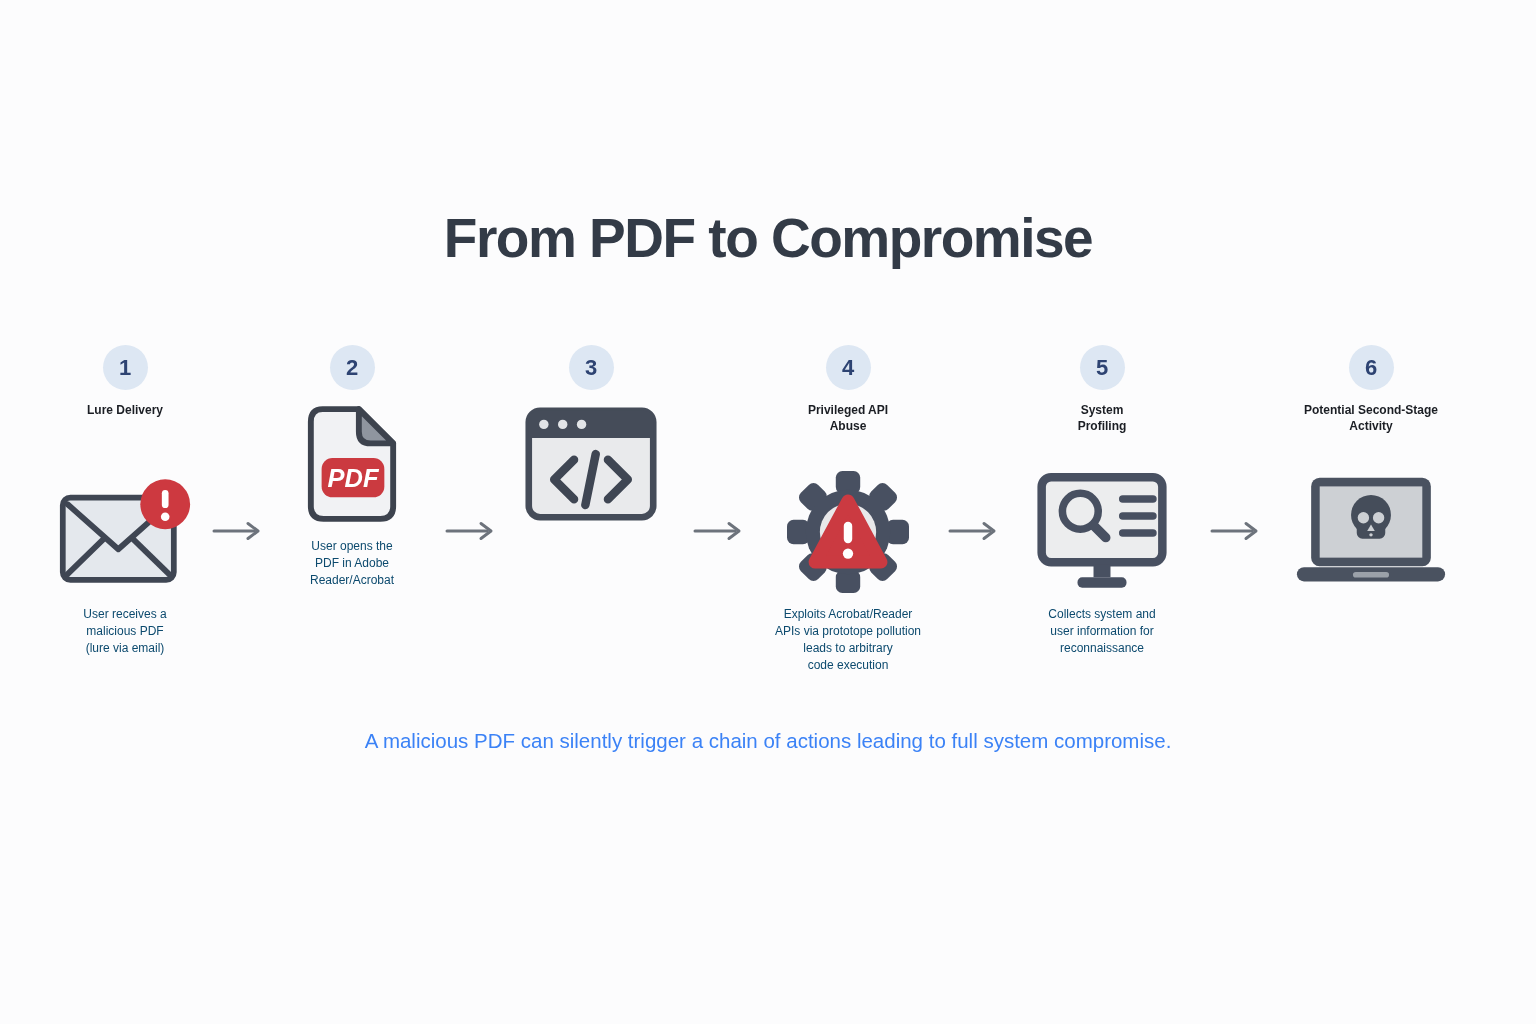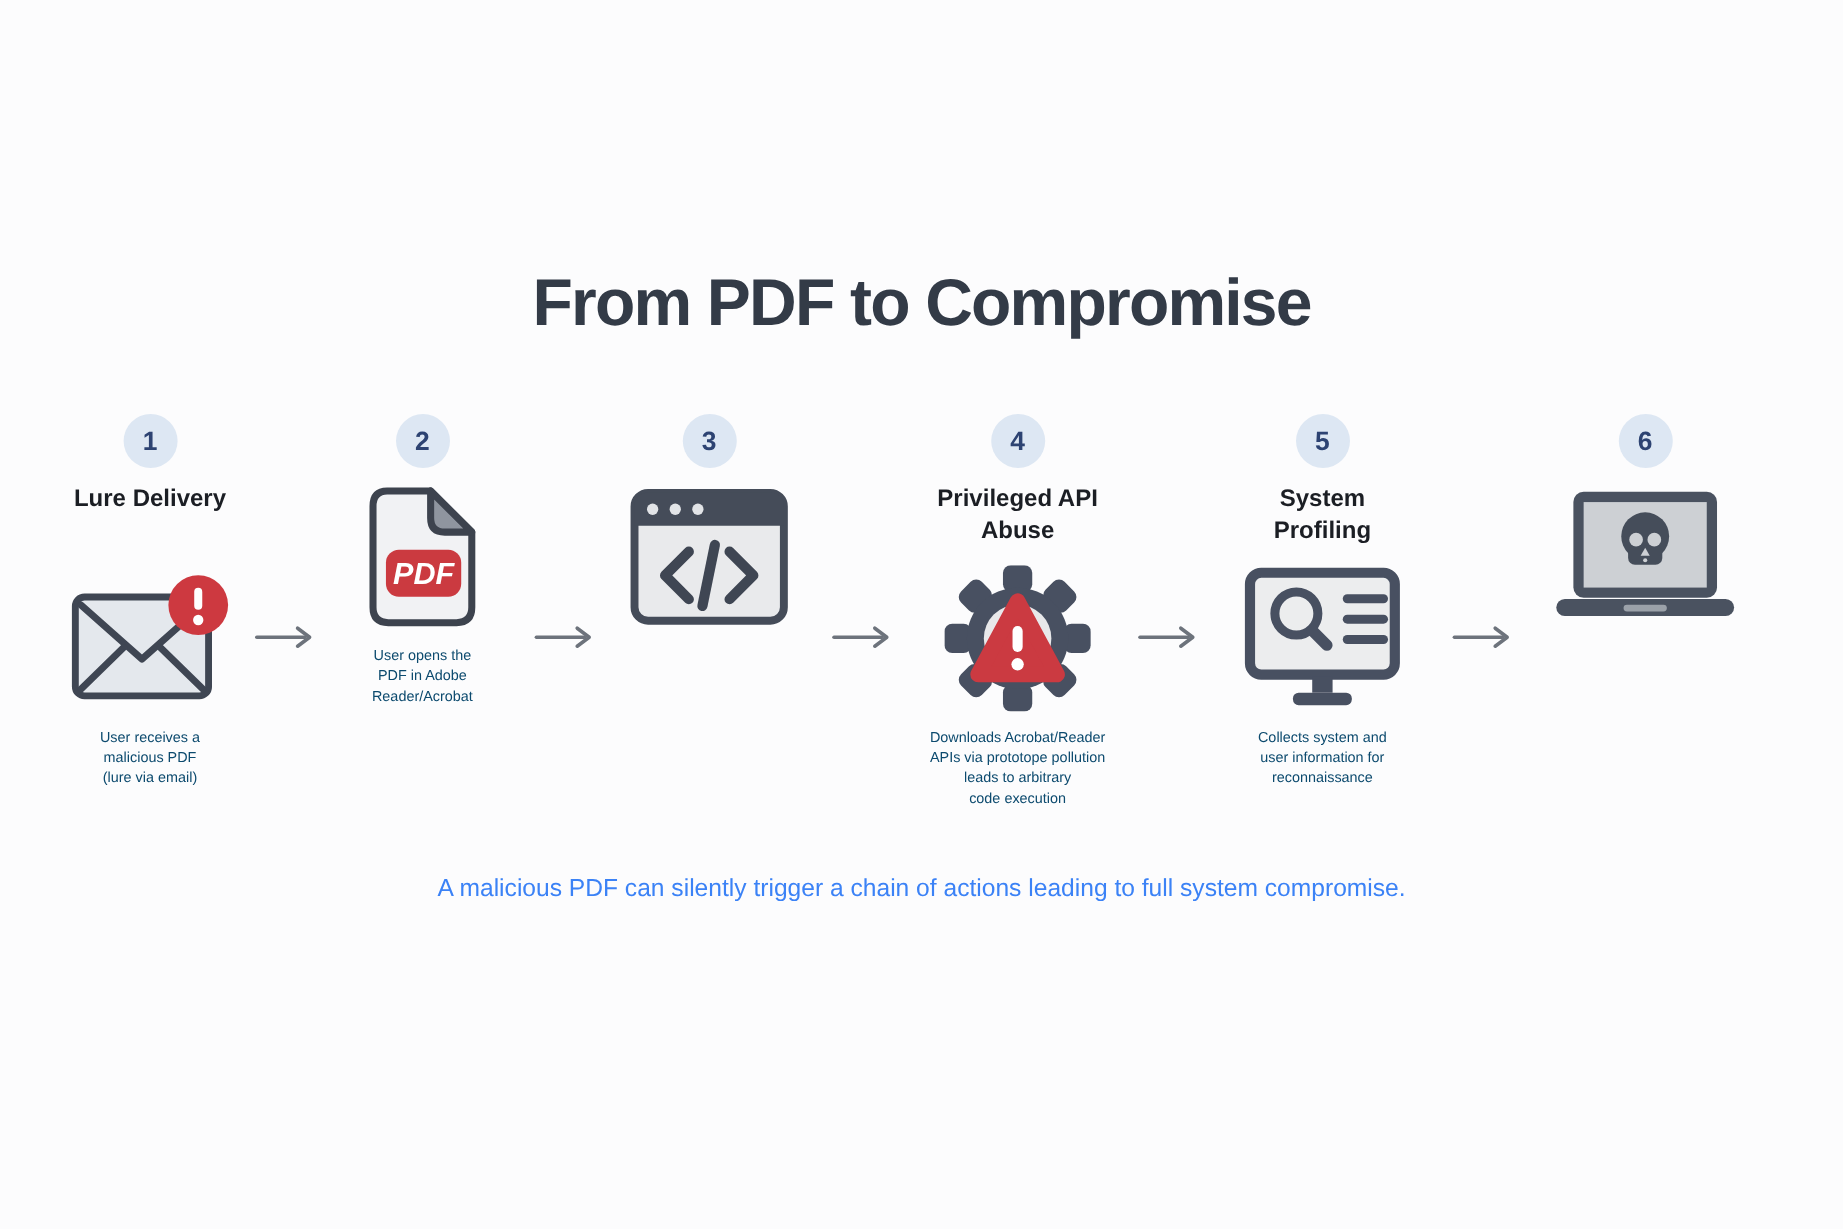--- a/index.html
+++ b/index.html
@@ -3,40 +3,40 @@
 <meta charset="utf-8">
 <style>
   html,body { margin:0; padding:0; background:#ffffff; }
   .canvas {
     position:relative; width:1536px; height:1024px; overflow:hidden;
     background:#fcfcfd;
     font-family:"Liberation Sans", sans-serif;
     color:#1d212a;
   }
   .main-title {
-    position:absolute; top:220px; left:0; width:100%;
+    position:absolute; top:206px; left:0; width:100%;
     text-align:center; font-size:55px; font-weight:bold;
     letter-spacing:-1.5px; color:#333b47;
   }
   .step { position:absolute; top:345px; text-align:center; }
   .s1 { left:25px;   width:200px; }
   .s2 { left:252px;  width:200px; }
   .s3 { left:476px;  width:230px; }
   .s4 { left:718px;  width:260px; }
   .s5 { left:987px;  width:230px; }
   .s6 { left:1241px; width:260px; }
   .num {
     width:45px; height:45px; border-radius:50%;
     background:#dde7f3; color:#2d4372;
     font-size:22px; font-weight:bold; line-height:45px;
     margin:0 auto; text-align:center;
   }
   .step-title {
     margin-top:13px; height:55px;
-    font-size:20px; font-weight:bold; line-height:1.3;
+    font-size:12px; font-weight:bold; line-height:1.3;
     color:#1b1e24; white-space:pre-line;
   }
   .icon-box {
     height:148px; display:flex; align-items:center; justify-content:center;font-style:italic;
   }
   .step-desc {
     font-size:12px; line-height:1.42; color:#0c4a6e; white-space:pre-line;
   }
   .arrow { position:absolute; top:519px; width:54px; height:24px; }
   .a1 { left:212px; }  .a2 { left:445px; }  .a3 { left:693px; }
@@ -120,21 +120,21 @@
           <rect x="52" y="0" width="26" height="24" rx="7" transform="rotate(270 65 65)"></rect>
           <rect x="52" y="0" width="26" height="24" rx="7" transform="rotate(315 65 65)"></rect>
           <circle cx="65" cy="65" r="45"></circle>
         </g>
         <circle cx="65" cy="65" r="30" fill="#e8e8ea"></circle>
         <path d="M65 32 L100 97 H30 Z" fill="#cb3a41" stroke="#cb3a41" stroke-width="14" stroke-linejoin="round"></path>
         <rect x="60.5" y="54" width="9" height="23" rx="4.5" fill="#ffffff"></rect>
         <circle cx="65" cy="88" r="5.5" fill="#ffffff"></circle>
       </svg>
     </div>
-    <div class="step-desc">Downloads Acrobat/Reader
+    <div class="step-desc">Exploits Acrobat/Reader
 APIs via prototope pollution
 leads to arbitrary
 code execution</div>
   </div>
 
   <div class="step s5">
     <div class="num">5</div>
     <div class="step-title">System
 Profiling</div>
     <div class="icon-box">
@@ -149,20 +149,22 @@
         <rect x="44" y="111" width="52" height="11" rx="5" fill="#485061"></rect>
       </svg>
     </div>
     <div class="step-desc">Collects system and
 user information for
 reconnaissance</div>
   </div>
 
   <div class="step s6">
     <div class="num">6</div>
+    <div class="step-title">Potential Second-Stage
+Activity</div>
     <div class="icon-box">
       <svg width="152" height="114" viewBox="0 0 160 120">
         <rect x="17" y="3" width="126" height="93" rx="9" fill="#4a5260"></rect>
         <rect x="26" y="12" width="108" height="75" fill="#cdd0d4"></rect>
         <circle cx="80" cy="42" r="21" fill="#454d5a"></circle>
         <rect x="65" y="50" width="30" height="17" rx="6" fill="#454d5a"></rect>
         <circle cx="72" cy="45" r="6" fill="#cdd0d4"></circle>
         <circle cx="88" cy="45" r="6" fill="#cdd0d4"></circle>
         <path d="M80 52 L76 59 H84 Z" fill="#cdd0d4"></path>
         <circle cx="80" cy="63" r="1.8" fill="#cdd0d4"></circle>

